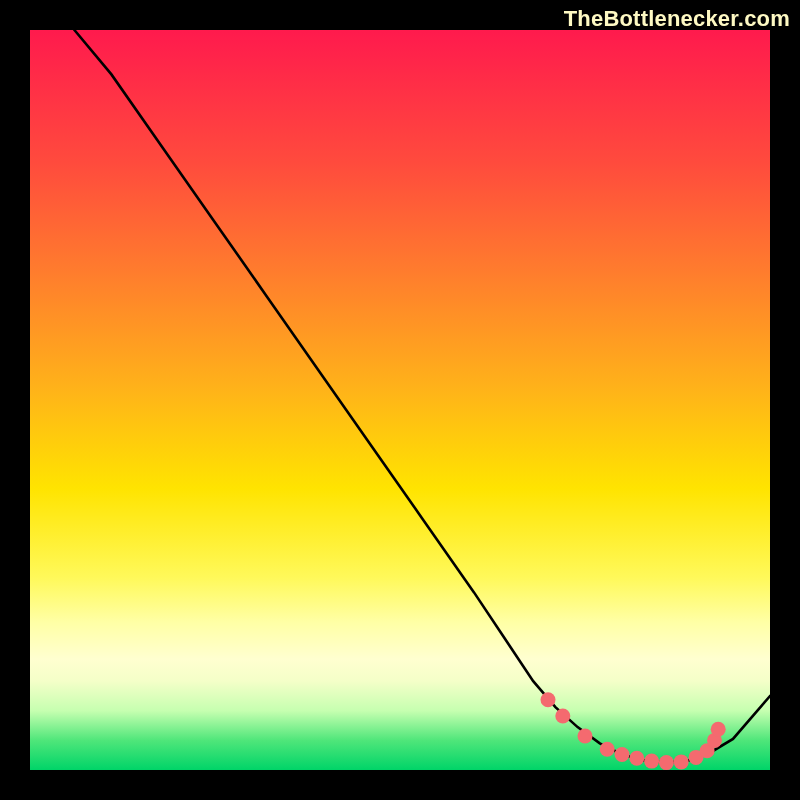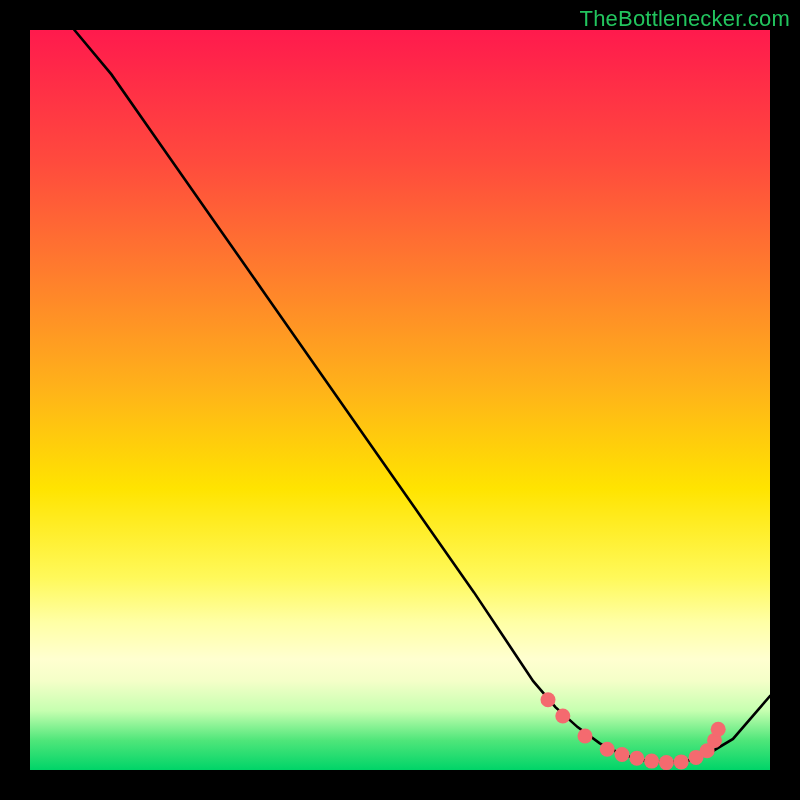--- a/index.html
+++ b/index.html
@@ -39,24 +39,24 @@
       #f4ffc8 88%,
       #c6ffb0 92%,
       #4fe67a 96%,
       #00d468 100%
     );
   }
   .watermark {
     position: absolute;
     top: 6px;
     right: 10px;
-    color: #22c55e;
+    color: #fef9c3;
     font-size: 22px;
     letter-spacing: 0.2px;
-    font-weight: 400;
+    font-weight: 700;
   }
   svg.overlay {
     position: absolute;
     left: 30px;
     top: 30px;
     width: 740px;
     height: 740px;
     overflow: visible;
   }
 </style>

